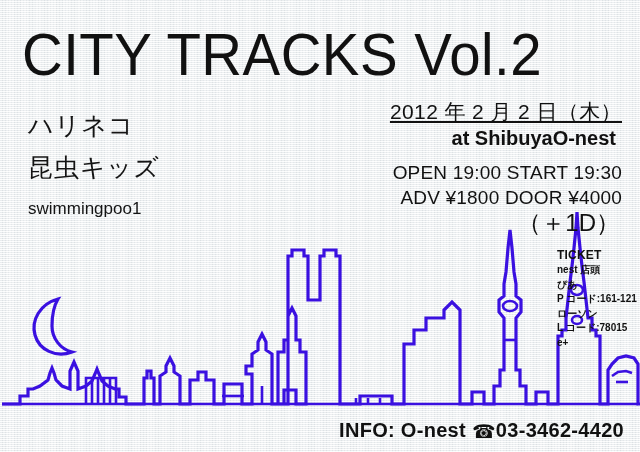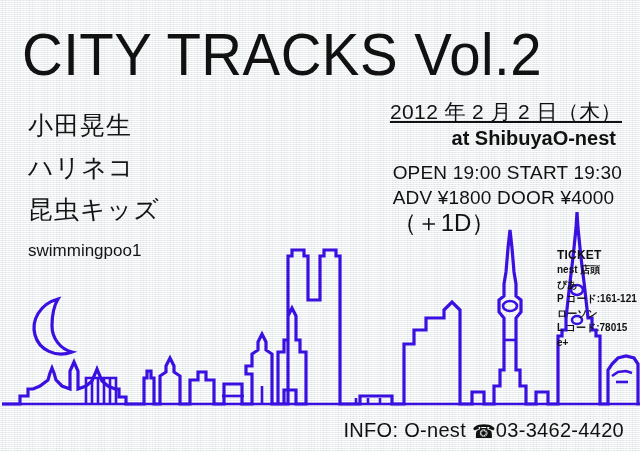--- a/index.html
+++ b/index.html
@@ -75,21 +75,21 @@
   .venue-line {
     font-size: 20px;
     line-height: 27px;
     font-weight: 700;
     padding-right: 6px;
   }
   #price-block {
     position: absolute;
     right: 18px;
     top: 160px;
-    text-align: left;
+    text-align: right;
     white-space: nowrap;
   }
   .price-line {
     font-size: 19px;
     line-height: 25px;
     font-weight: 400;
     letter-spacing: 0.2px;
   }
   .price-extra {
     font-size: 24px;
@@ -118,21 +118,21 @@
     letter-spacing: 0px;
   }
 
   
   #info-line {
     position: absolute;
     right: 16px;
     bottom: 8px;
     font-size: 20px;
     line-height: 24px;
-    font-weight: 400;
+    font-weight: 700;
     white-space: nowrap;
     letter-spacing: 0.3px;
   }
   #phone-icon {
     font-size: 19px;
     vertical-align: -1px;
   }
 
   
   #artwork {
@@ -236,21 +236,20 @@
 
       <g stroke-width="2.6">
         <path d="M 2 404 L 638 404"></path>
       </g>
     </g>
   </svg>
 
   <div id="title">CITY TRACKS Vol.2</div>
 
   <div id="artists">
-    <div class="artist">小田晃生</div>
     <div class="artist">ハリネコ</div>
     <div class="artist">昆虫キッズ</div>
     <div class="artist latin">swimmingpoo1</div>
   </div>
 
   <div id="date-block">
     <div class="date-line">2012 年 2 月 2 日（木）</div>
     <div class="venue-line">at ShibuyaO-nest</div>
   </div>
 

